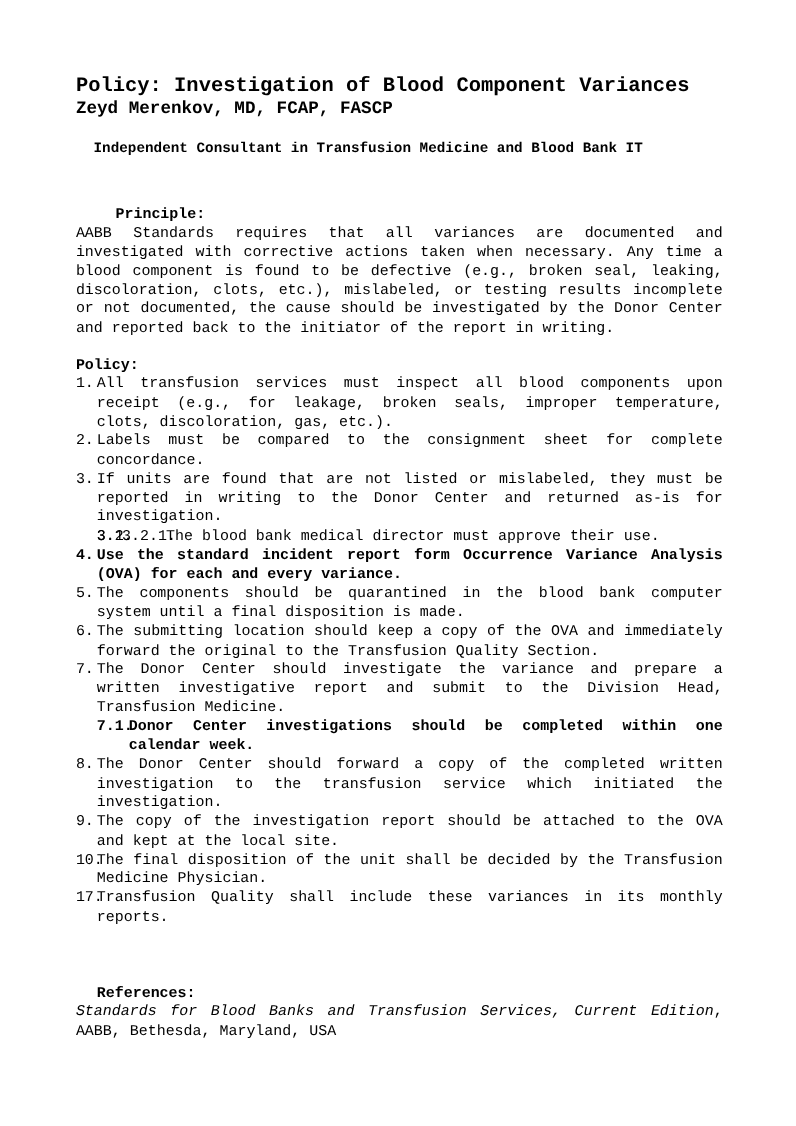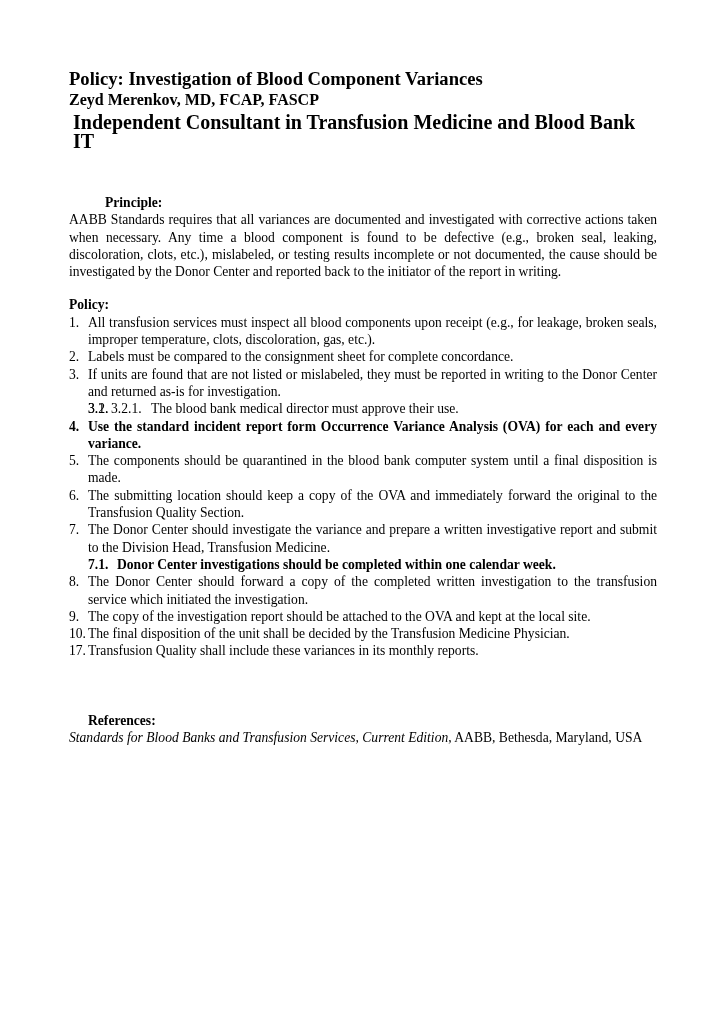--- a/index.html
+++ b/index.html
@@ -1,24 +1,24 @@
 <!DOCTYPE html>
 <html><head>
 <meta charset="utf-8">
 <style>
   html, body { margin: 0; padding: 0; background: #ffffff; }
   body { width: 724px; height: 1024px; position: relative; overflow: hidden; }
   .page {
     position: absolute; left: 69px; top: 68px; width: 588px;
-    font-family: Liberation Serif, serif; color: #000;
+    font-family: Liberation Mono, monospace; color: #000;
     font-size: 13.6px; line-height: 17.3px;
   }
   .title { font-weight: bold; font-size: 18.6px; line-height: 22px; margin: 0; }
   .author { font-weight: bold; font-size: 16px; line-height: 19px; margin: 0; }
-  .affil { font-weight: bold; font-size: 20px; line-height: 19px; margin: 4px; }
+  .affil { font-weight: bold; font-size: 13px; line-height: 19px; margin: 16px; }
   .section-head { font-weight: bold; margin: 0; }
   .principle-head { margin-top: 43px; padding-left: 36px; }
   .policy-head { margin-top: 16px; }
   .ref-head { margin-top: 52px; padding-left: 19px; }
   p.just { margin: 0; text-align: justify; }
   .list { margin: 0; padding: 0; }
   .item { position: relative; text-align: justify; }
   .item .num { position: absolute; left: 0; top: 0; }
   .lvl1 { padding-left: 19px; }
   .lvl1 .num { left: 0; }

